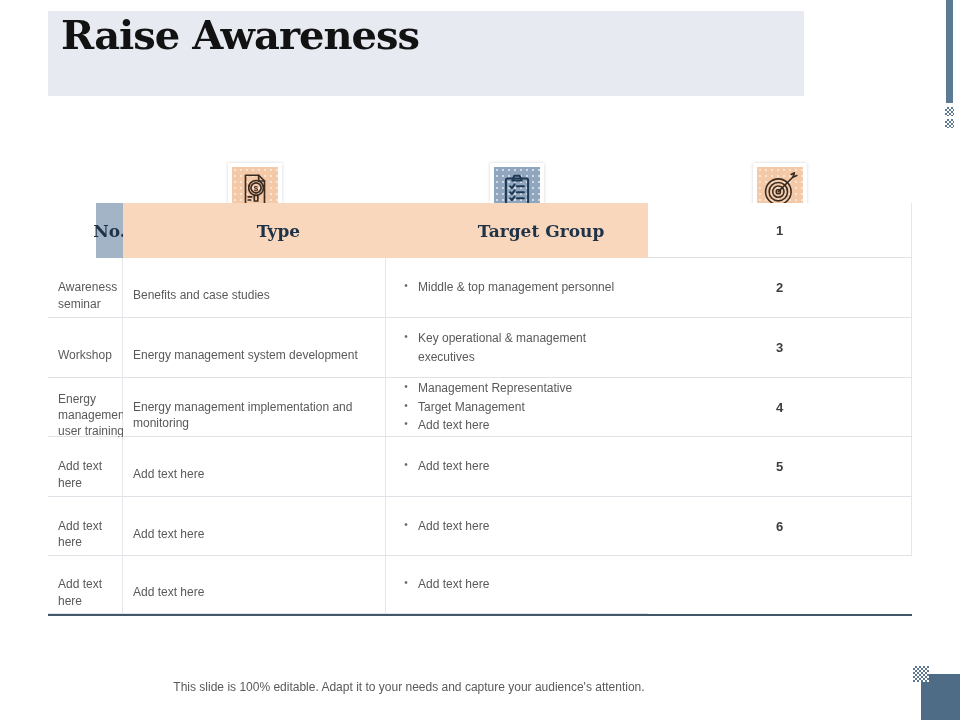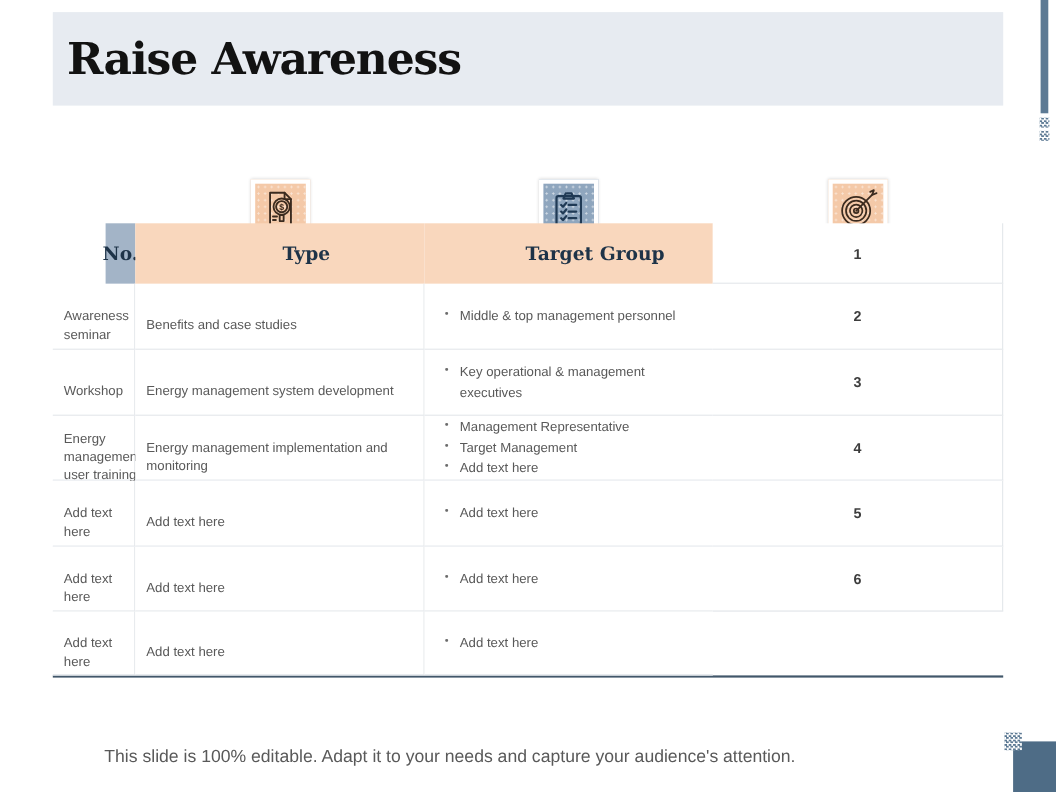--- a/index.html
+++ b/index.html
@@ -4,22 +4,22 @@
 <style>
   * { margin:0; padding:0; box-sizing:border-box; }
   html,body { width:960px; height:720px; }
   body {
     position:relative; background:#ffffff; overflow:hidden;
     font-family:"Liberation Sans", sans-serif;
   }
 
   
   .title-bar {
-    position:absolute; left:48px; top:11px; width:864px; height:85px;
-    background:#e7ebf1; display:flex; align-items:center;
+    position:absolute; left:48px; top:11px; width:756px; height:85px;
+    background:#e7ebf1; display:flex; 
   }
   .title-bar h1 {
     padding-left:13px; font-family:"DejaVu Serif","Liberation Serif",serif;
     font-weight:bold; font-size:40px; color:#121212; letter-spacing:-1px;
   }
 
   
   .side-bar { position:absolute; left:946px; top:0; width:7px; height:103px; background:#5d7a94; }
   .dot-sq {
     position:absolute; left:945px; width:9px; height:9px;
@@ -82,21 +82,21 @@
   .cell.num { justify-content:center; font-weight:bold; font-size:13px; color:#3d3d3d; }
   .cell.txt { padding:20px 8px 4px 10px; line-height:1.35; }
   .cell.tgt { padding:4px 8px; }
   .blist { list-style:none; width:100%; }
   .blist li { display:flex; line-height:1.55; }
   .blist .bullet { width:24px; text-align:center; color:#6b6b6b; font-size:10px; flex:0 0 24px; }
 
   
   .footer {
     position:absolute; left:0; top:680px; width:818px; text-align:center;
-    font-size:16px; color:#595959;
+    font-size:12px; color:#595959;
   }
 </style>
 </head>
 <body>
 
 <div class="title-bar">
   <h1>Raise Awareness</h1>
 </div>
 
 <div class="side-bar"></div>

